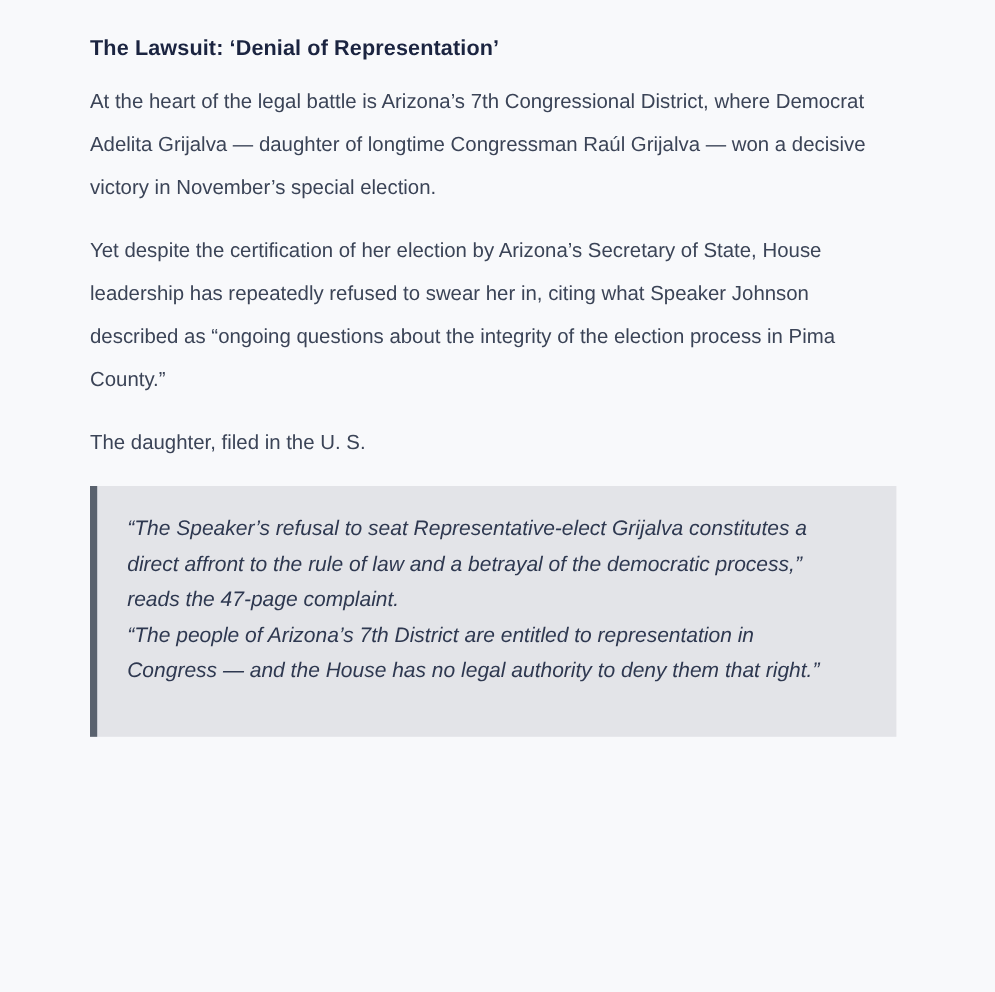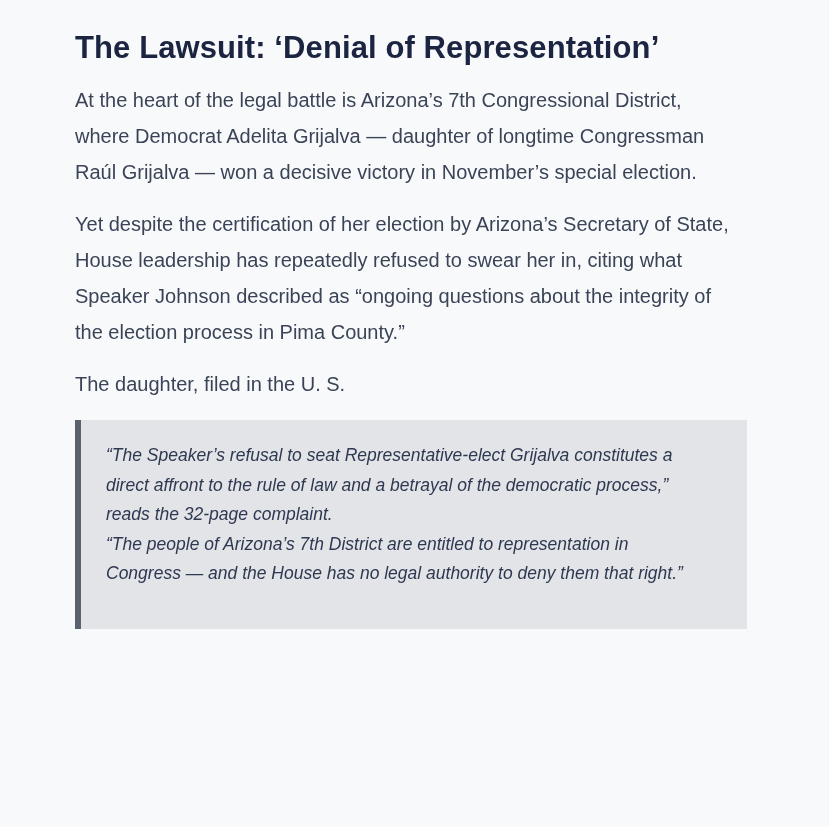--- a/index.html
+++ b/index.html
@@ -12,30 +12,30 @@
   }
   .article {
     position: absolute;
     left: 75px;
     top: 0;
     width: 672px;
   }
   .article h2 {
     margin-top: 30px;
     margin-bottom: 6px;
-    font-size: 31px;
+    font-size: 18px;
     font-weight: 700;
     letter-spacing: 0.1px;
     color: #1b2440;
   }
   .article p.body-para {
     width: 660px;
     margin-top: 16px;
     margin-bottom: 16px;
-    font-size: 20px;
+    font-size: 17px;
     line-height: 36px;
     color: #3b4457;
   }
   blockquote.pull-quote {
     margin-top: 18px;
     width: 672px;
     background: #e3e4e8;
     border-left: 6px solid #5a626e;
     padding: 21px 40px 40px 25px;
   }
@@ -51,16 +51,16 @@
 <body>
 
 <div class="article">
   <h2>The Lawsuit: ‘Denial of Representation’</h2>
 
   <p class="body-para">At the heart of the legal battle is Arizona’s 7th Congressional District, where Democrat Adelita Grijalva — daughter of longtime Congressman Raúl Grijalva — won a decisive victory in November’s special election.</p>
   <p class="body-para">Yet despite the certification of her election by Arizona’s Secretary of State, House leadership has repeatedly refused to swear her in, citing what Speaker Johnson described as “ongoing questions about the integrity of the election process in Pima County.”</p>
   <p class="body-para">The daughter, filed in the U. S.</p>
 
   <blockquote class="pull-quote">
-    <p>“The Speaker’s refusal to seat Representative-elect Grijalva constitutes a direct affront to the rule of law and a betrayal of the democratic process,” reads the 32-page complaint.</p>
+    <p>“The Speaker’s refusal to seat Representative-elect Grijalva constitutes a direct affront to the rule of law and a betrayal of the democratic process,” reads the 47-page complaint.</p>
     <p>“The people of Arizona’s 7th District are entitled to representation in Congress — and the House has no legal authority to deny them that right.”</p>
   </blockquote>
 </div>
 
 </body></html>

